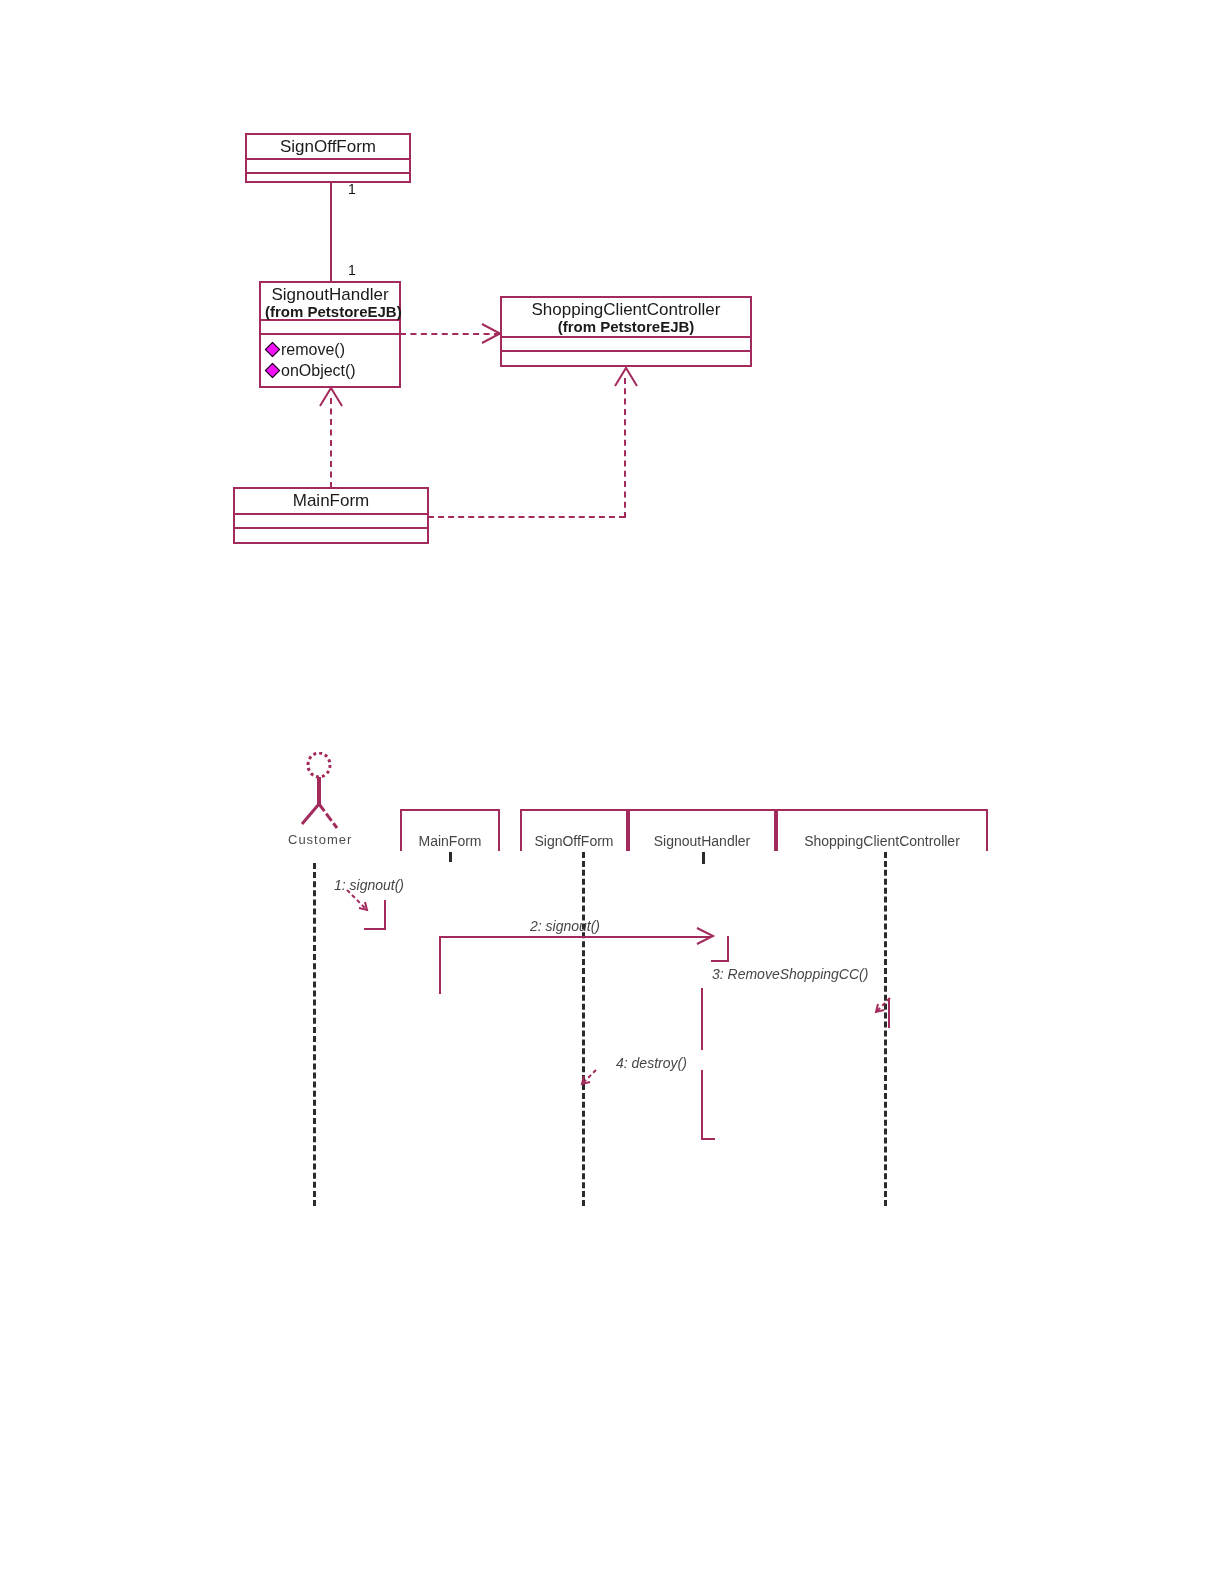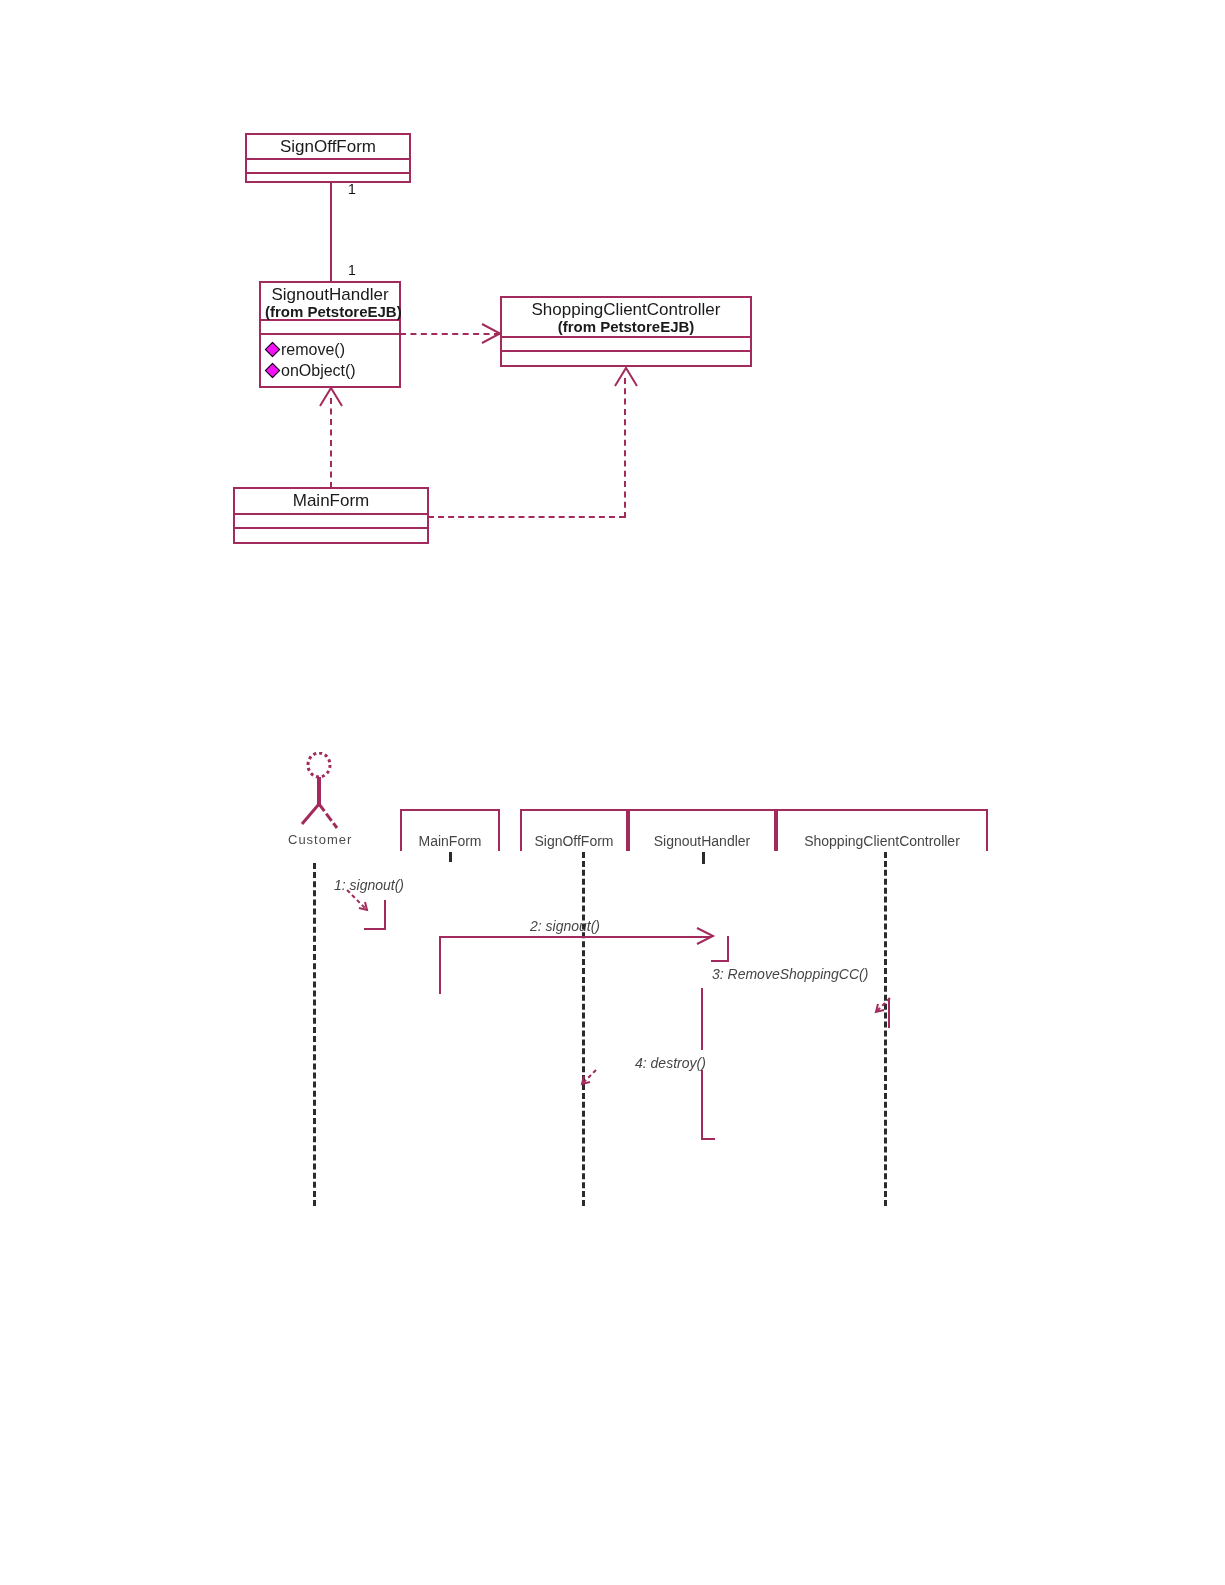--- a/index.html
+++ b/index.html
@@ -278,21 +278,21 @@
 
   <div class="msg-label" style="left:704px; top:366px;margin-left:8px;">3: RemoveShoppingCC()</div>
   <svg class="self-msg" style="left:860px; top:396px; width:40px; height:30px;" viewBox="0 0 40 30">
     <path d="M30,2 L16,16" fill="none" stroke="#A32A5C" stroke-width="2" stroke-dasharray="4,3"></path>
     <polyline points="24,14 16,16 18,8" fill="none" stroke="#A32A5C" stroke-width="2"></polyline>
   </svg>
   <div class="activation" style="left:880px; top:398px; width:10px; height:30px; border-left:none; border-bottom:none; border-right:2px solid #A32A5C;"></div>
 
   <div class="activation" style="left:701px; top:388px; width:14px; height:62px; border-right:none; border-bottom:none;"></div>
 
-  <div class="msg-label" style="left:635px; top:455px;">4: destroy()</div>
+  <div class="msg-label" style="left:616px; top:455px;">4: destroy()</div>
   <svg class="self-msg" style="left:574px; top:468px; width:40px; height:30px;" viewBox="0 0 40 30">
     <path d="M22,2 L8,16" fill="none" stroke="#A32A5C" stroke-width="2" stroke-dasharray="4,3"></path>
     <polyline points="16,14 8,16 10,8" fill="none" stroke="#A32A5C" stroke-width="2"></polyline>
   </svg>
 
   <div class="activation" style="left:701px; top:470px; width:14px; height:70px; border-right:none; border-top:none;"></div>
 
 </div>
 
 </body></html>

